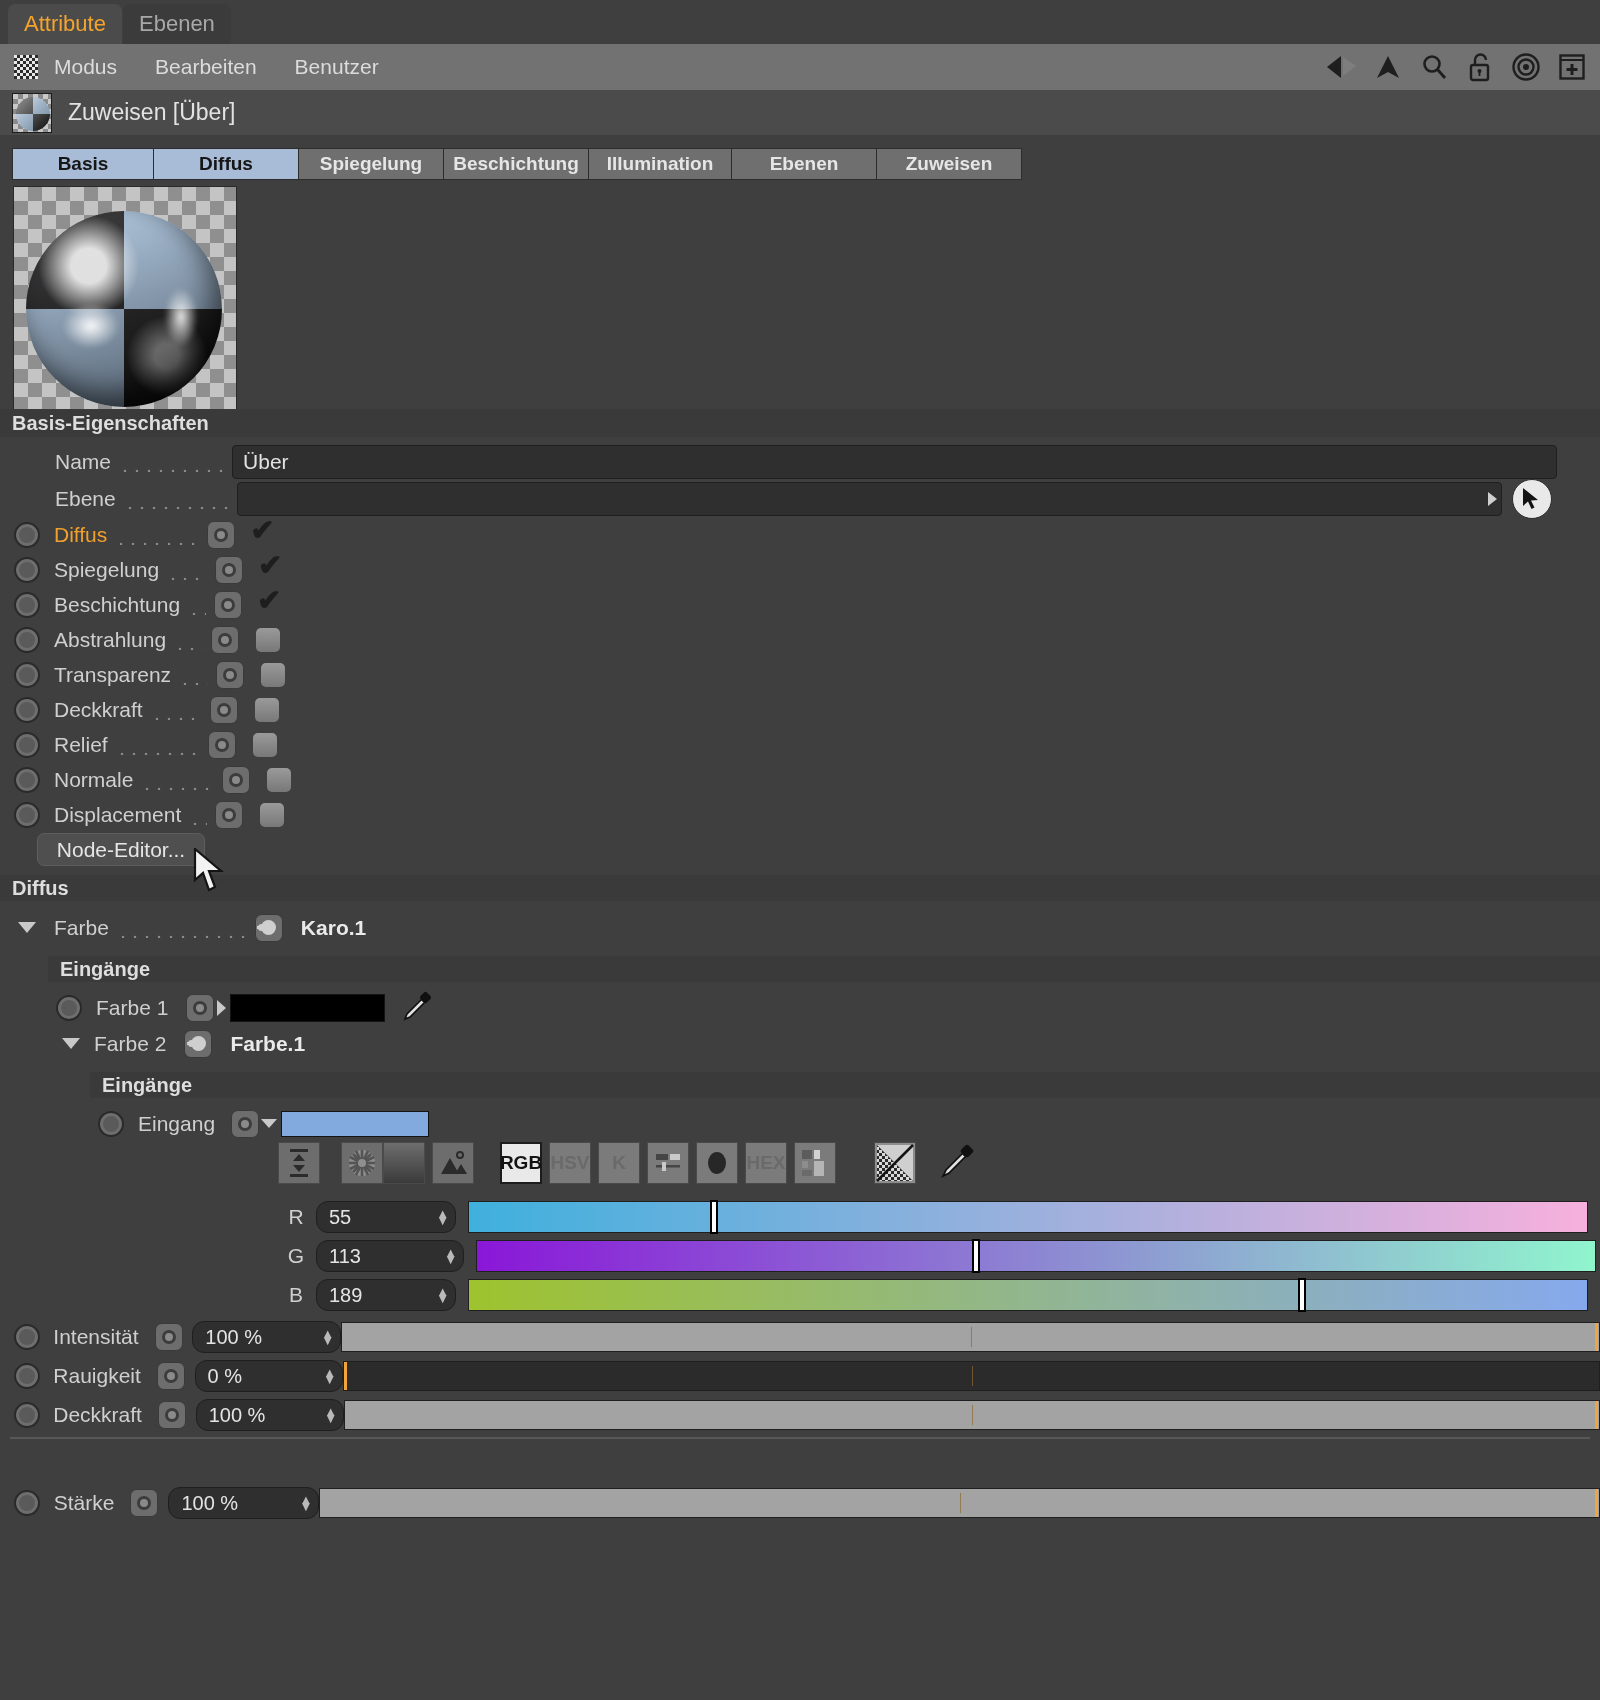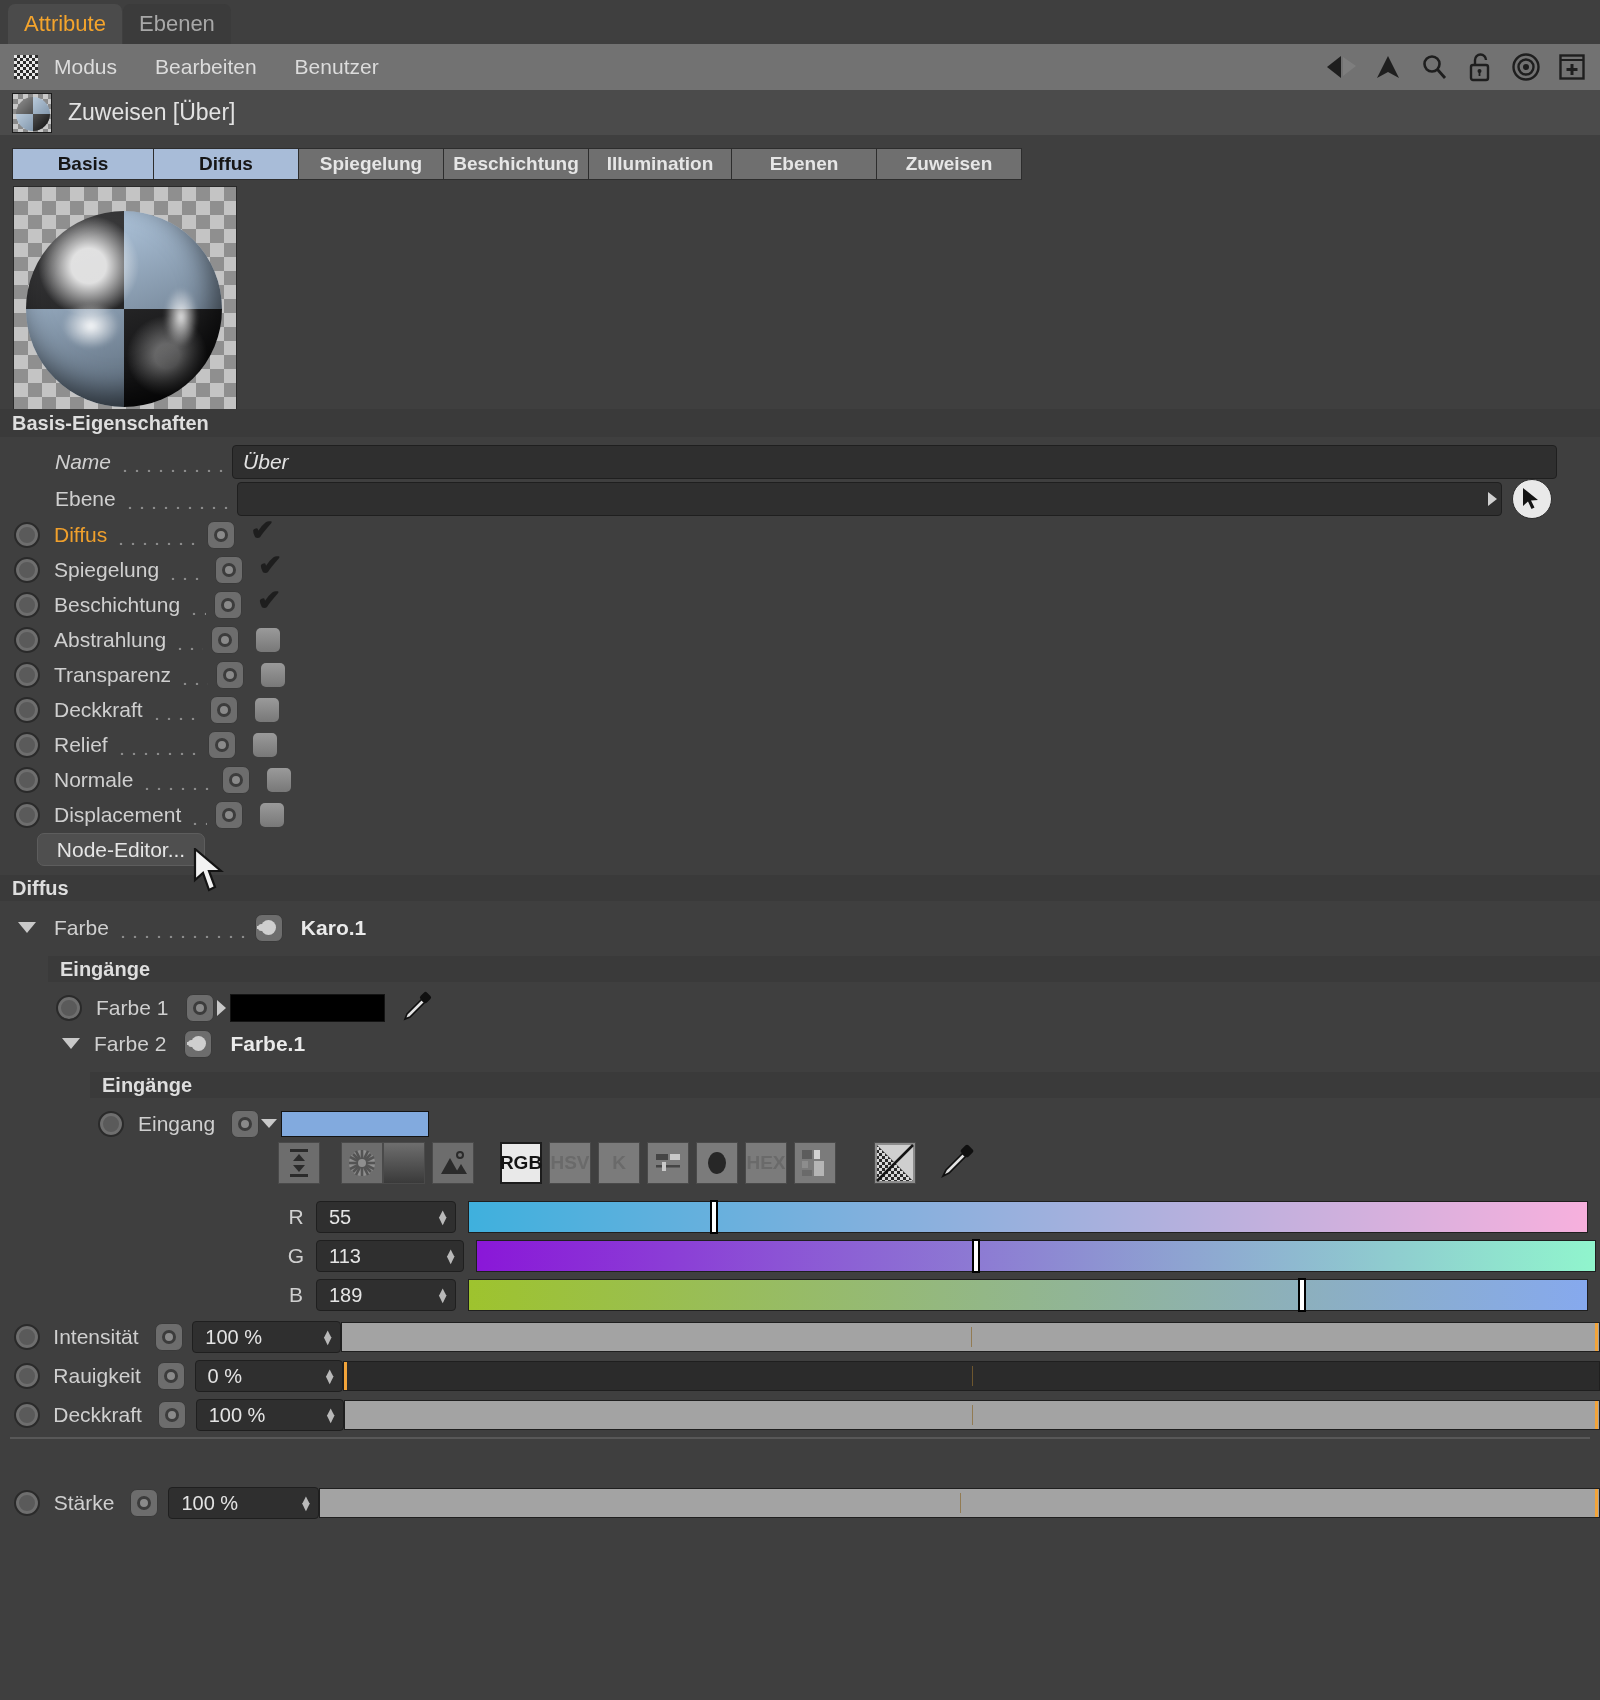--- a/index.html
+++ b/index.html
@@ -172,21 +172,21 @@
     font-size: 29px; color: #1e1e1e; font-weight: bold;
   }
 
   
   .tfield {
     background: #2f2f2f; border: 1px solid #1f1f1f; border-radius: 4px;
     height: 34px; display: flex; align-items: center;
     padding: 0 10px; font-size: 21px; color: #e2e2e2;
   }
   .numfield {
-    background: #2f2f2f; border: 1px solid #1f1f1f; border-radius: 4px;
+    background: #2f2f2f; border: 1px solid #1f1f1f; border-radius: 12px;
     height: 32px; display: flex; align-items: center; justify-content: space-between;
     padding: 0 6px 0 12px; font-size: 20px; color: #e4e4e4;
   }
   .spin { display: flex; flex-direction: column; line-height: 7px; color: #b9b9b9; font-size: 13px; }
 
   
   .sliderTrack {
     position: relative; height: 30px;
     background: #2b2b2b; border: 1px solid #1f1f1f; overflow: hidden;
   }
@@ -335,21 +335,21 @@
   <div class="preview">
     <div class="sphere"></div>
     <div class="hl1"></div>
     <div class="hl2"></div>
   </div>
 
   <div class="grouphdr" style="left:0; top:409px; width:1600px; height:28px; padding-left:12px;">
     <span>Basis-Eigenschaften</span>
   </div>
 
-  <div class="row" style="left:0; top:444px; width:1600px;font-style:italic;">
+  <div class="row" style="left:0; top:444px; width:1600px;">
     <div style="width:55px"></div>
     <div class="lbl">Name</div>
     <div class="dots" style="max-width:105px"></div>
     <div class="tfield" style="width:1325px">
       <span>Über</span>
     </div>
   </div>
 
   <div class="row" style="left:0; top:481px; width:1600px;">
     <div style="width:55px"></div>

